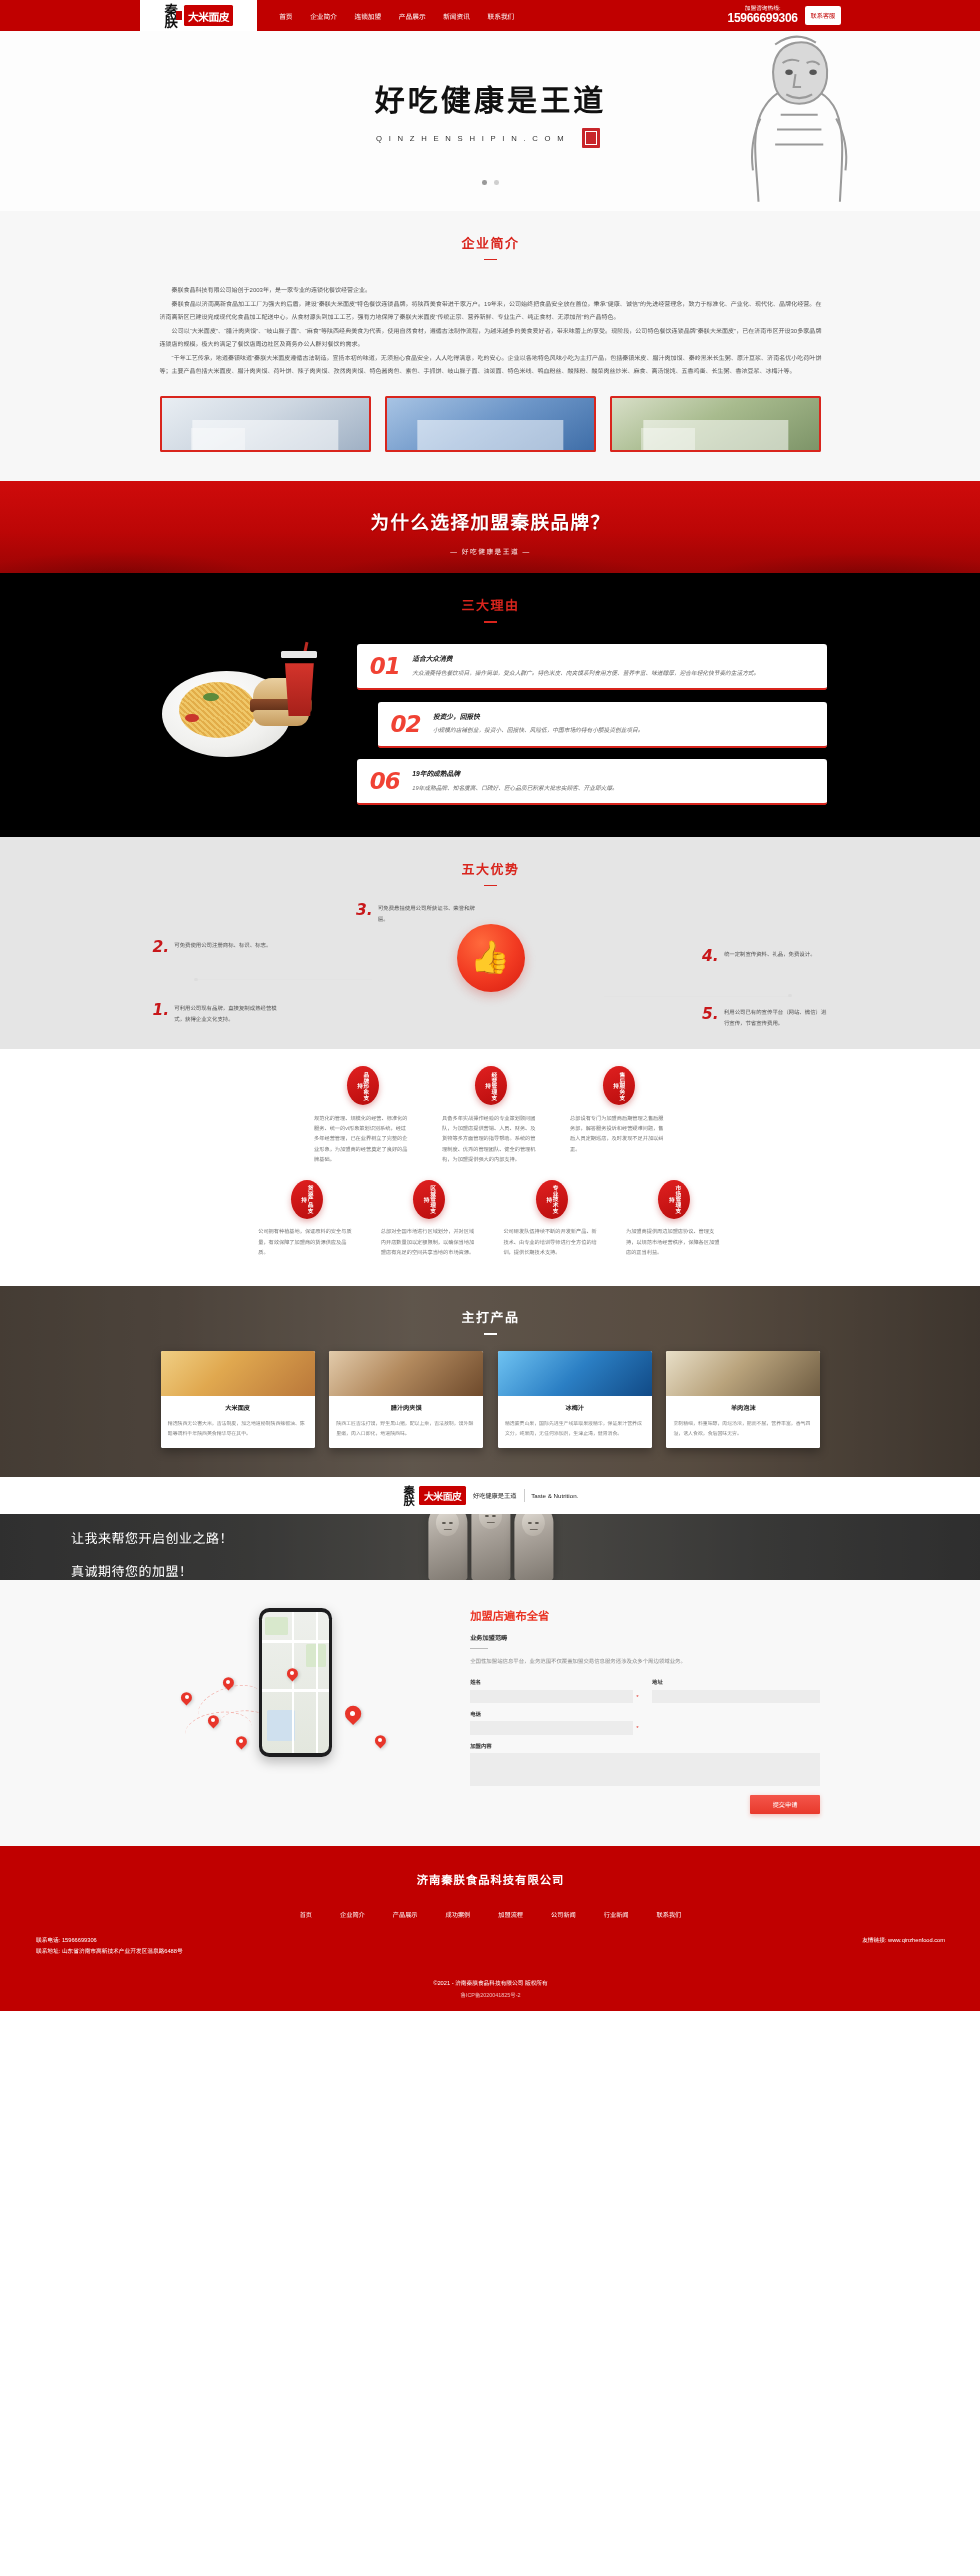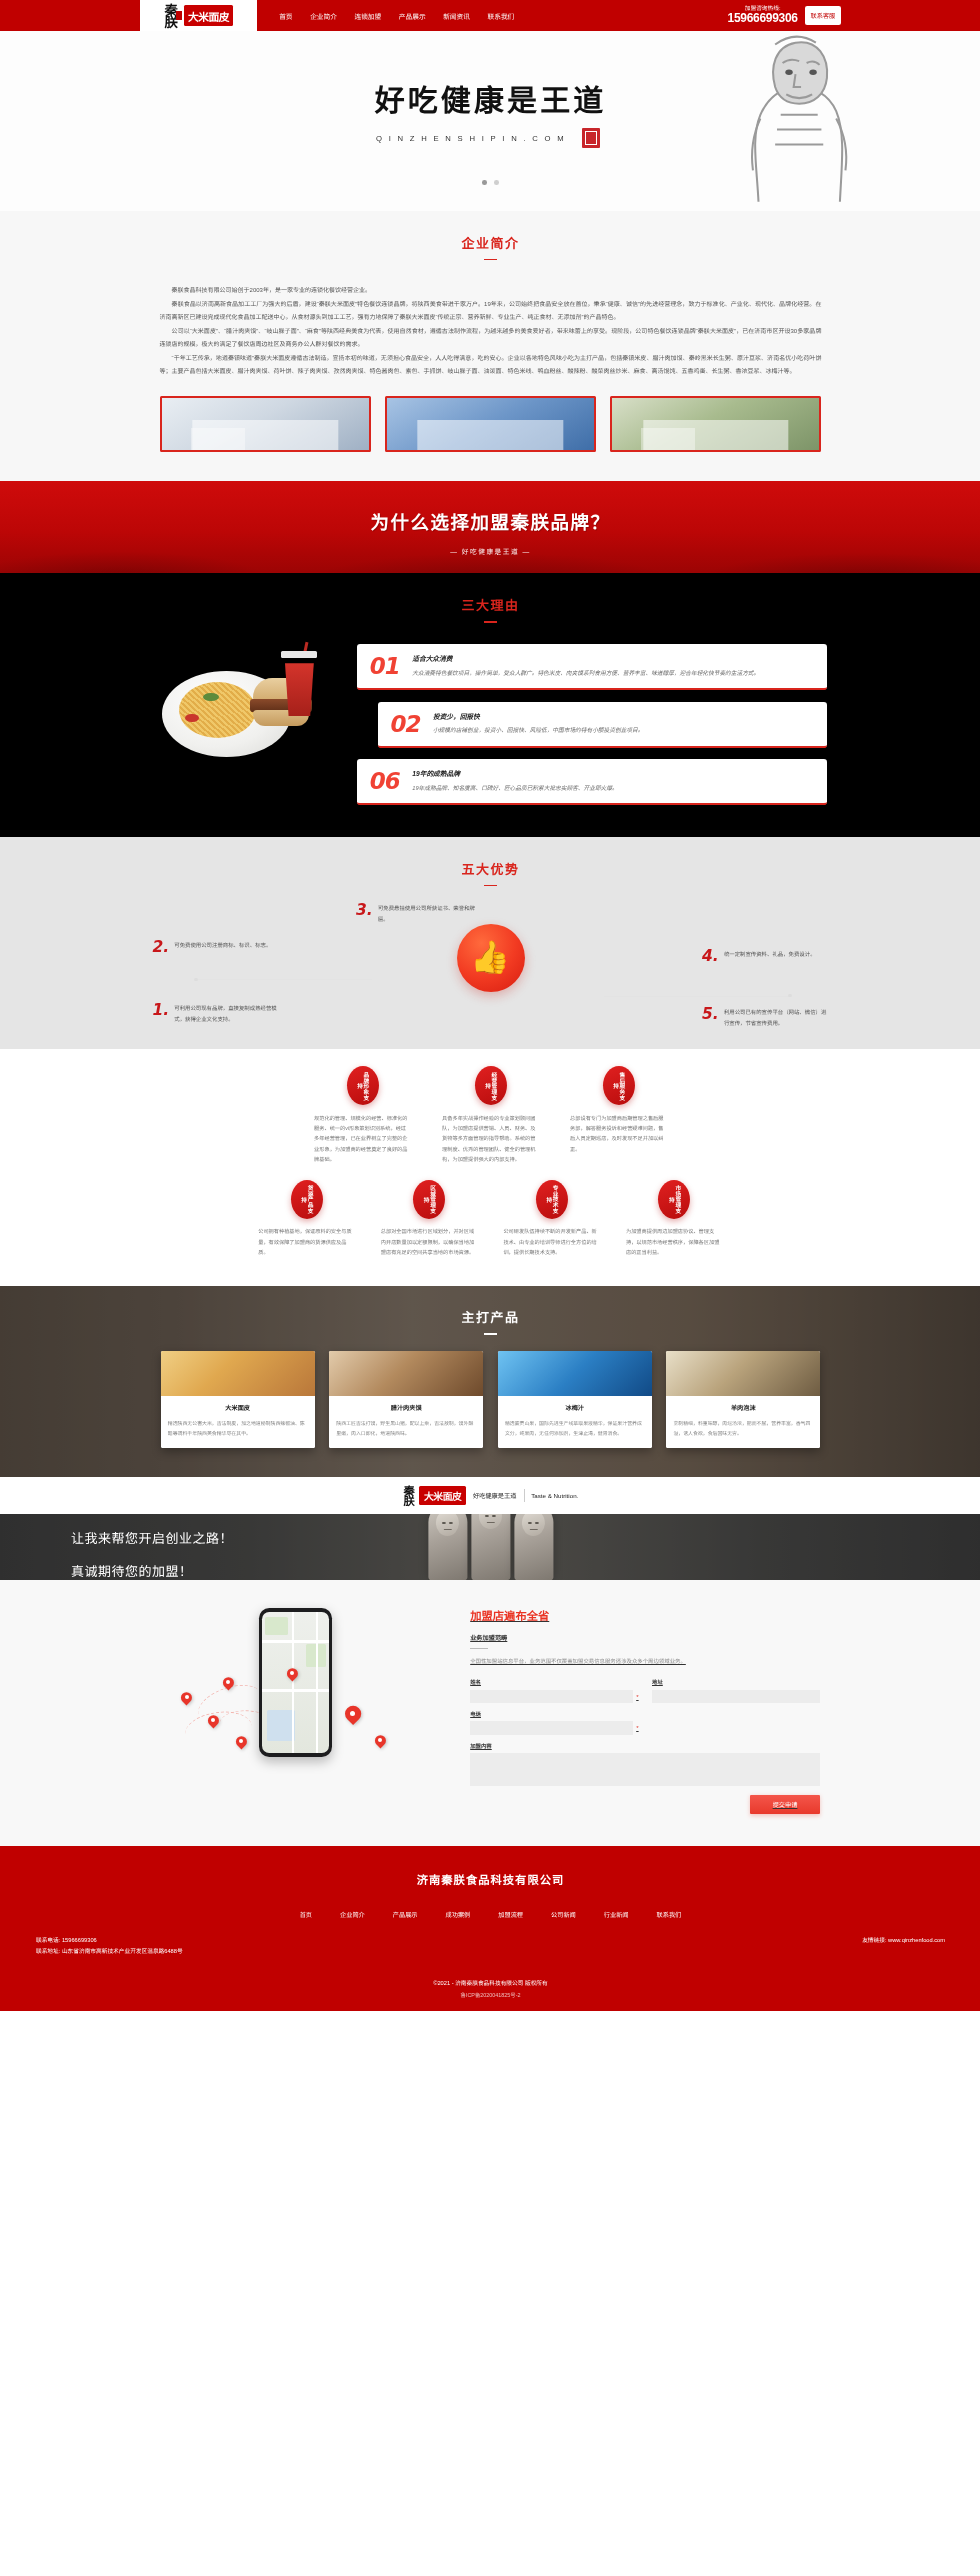--- a/index.html
+++ b/index.html
@@ -222,21 +222,21 @@
   .pin{position:absolute;width:11.3px;height:15.5px;}
   .pin .head{width:11.3px;height:11.3px;border-radius:50% 50% 50% 0;transform:rotate(-45deg);
              background:#e8352a;box-shadow:0 1.5px 3.6px rgba(0,0,0,.22);}
   .pin .dot{position:absolute;left:3.6px;top:3.1px;width:4.1px;height:4.1px;border-radius:50%;background:#fff;}
   .pin.big{width:15.5px;height:20.6px;}
   .pin.big .head{width:15.5px;height:15.5px;}
   .pin.big .dot{left:5.2px;top:4.6px;width:5.2px;height:5.2px;}
   .arcline{position:absolute;border-top:0.8px dashed #f2b4ae;border-radius:50%;
            width:67px;height:36px;}
 
-  .form-col{flex:1;padding-top:2.1px;text-decoration:underline;}
+  .form-col{flex:1;padding-top:2.1px;}
   .form-col h2{font-size:11.3px;color:#ea3323;font-weight:bold;margin-bottom:10.3px;}
   .form-col h4{font-size:6.2px;color:#333;margin-bottom:5.2px;font-weight:bold;}
   .form-col .fbar{width:17.5px;height:1px;background:#bbb;margin-bottom:7.2px;}
   .form-col .fdesc{font-size:5.4px;color:#888;line-height:2.1;margin-bottom:11.3px;}
   .frow{display:flex;gap:13.4px;margin-bottom:7.2px;}
   .fgroup{flex:1;}
   .fgroup label{display:block;font-size:5.4px;color:#333;margin-bottom:3.1px;font-weight:bold;}
   .finput{display:flex;align-items:center;gap:3.6px;}
   .finput input{flex:1;height:13.4px;background:#ececec;border:none;outline:none;
     font-family:inherit;font-size:5.7px;padding:0 4.1px;color:#333;}

